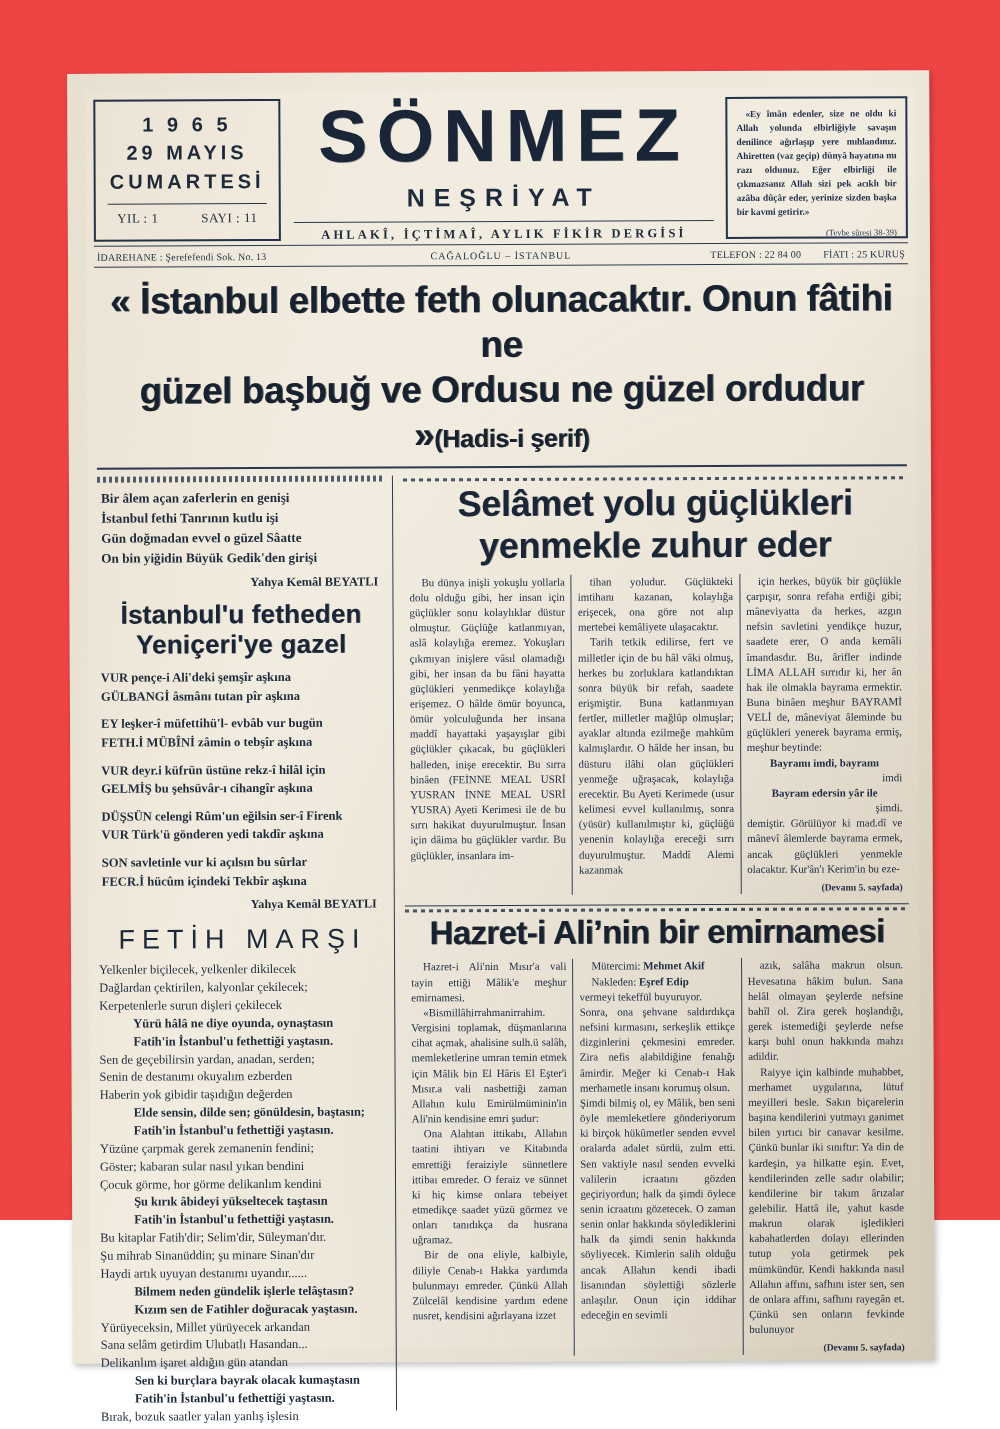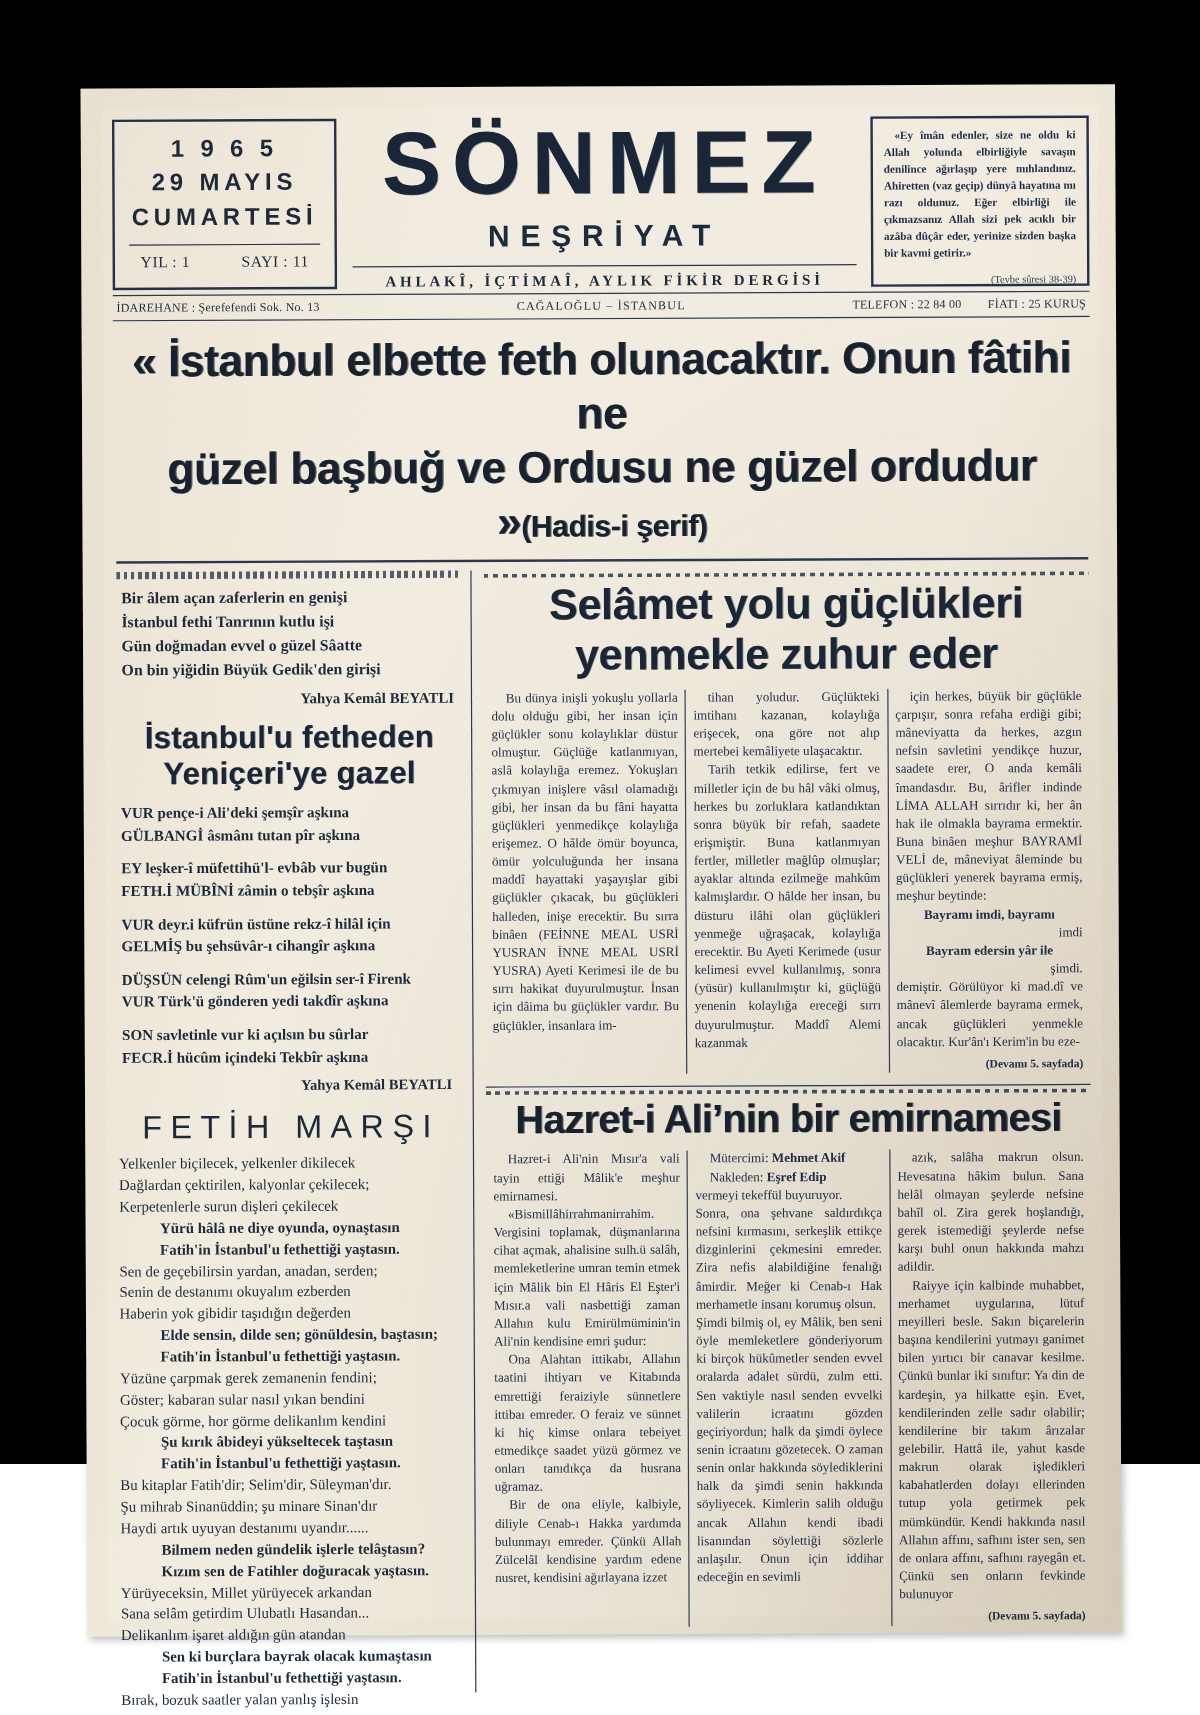--- a/index.html
+++ b/index.html
@@ -1,18 +1,18 @@
 <!DOCTYPE html>
 <html><head>
 <meta charset="utf-8">
 <style>
   html,body{margin:0;padding:0;background:#ffffff;}
   body{width:1000px;height:1429px;overflow:hidden;font-family:"Liberation Serif",serif;}
 
-  .page{position:relative;width:1000px;height:1220px;background:#000000;}
+  .page{position:relative;width:1000px;height:1220px;background:#ef4444;}
 
   
   .sheet{
     position:absolute;left:70px;top:72px;width:862px;height:1290px;
     background:#efe9dc;
     box-shadow:2px 3px 6px rgba(0,0,0,.25);
     transform:rotate(-0.25deg);
   }
   .sheet::after{
     content:"";position:absolute;inset:0;pointer-events:none;

